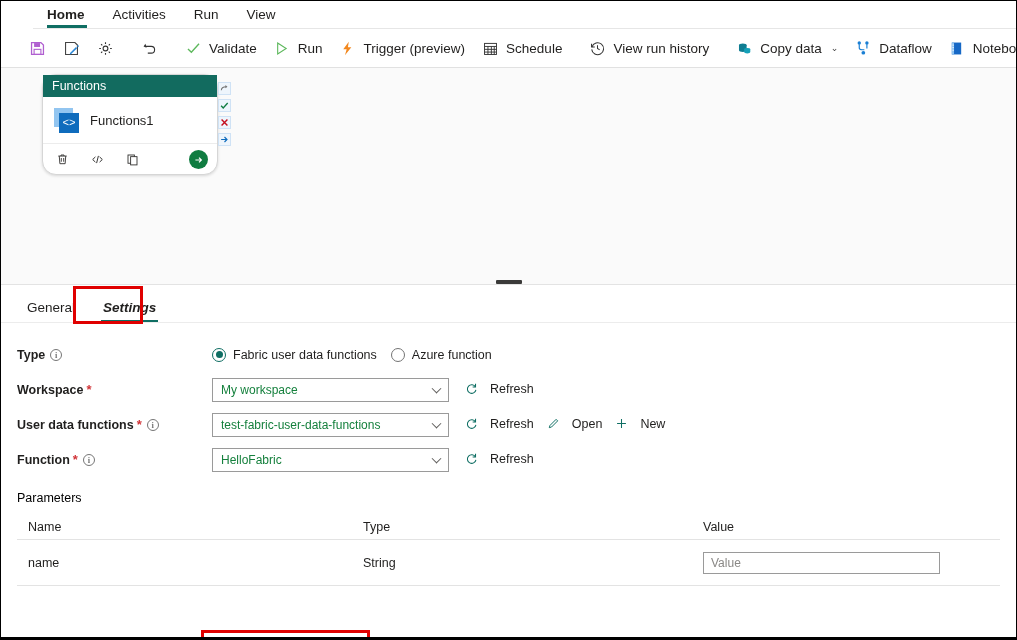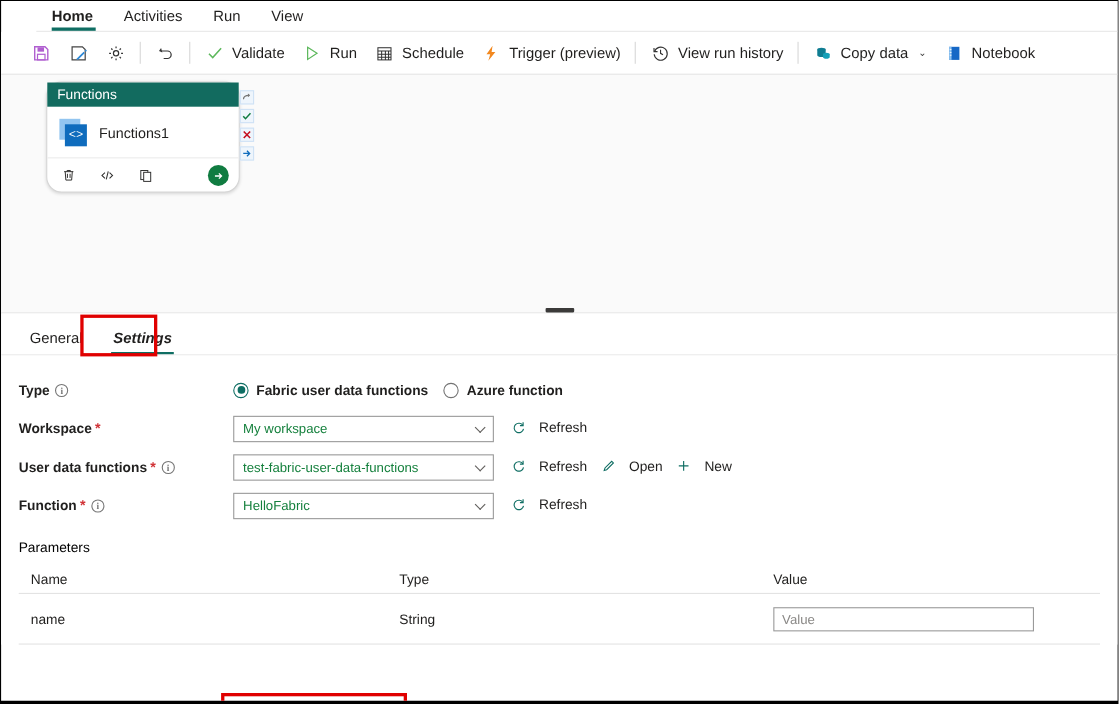--- a/index.html
+++ b/index.html
@@ -214,21 +214,21 @@
   .info {
     display: inline-flex; align-items: center; justify-content: center;
     width: 12px; height: 12px; border-radius: 50%;
     border: 1px solid #767676; color: #767676;
     font-size: 8.5px; font-weight: 700;
     font-family: "Liberation Serif", serif;
     margin-left: 2px;
   }
 
   .radio-wrap { display: flex; align-items: center; gap: 14px; }
-  .radio { display: flex; align-items: flex-end; gap: 7px; cursor: pointer; font-size: 12.5px; color: #201f1e; font-weight: bold; }
+  .radio { display: flex; align-items: flex-end; gap: 7px; cursor: pointer; font-size: 12.5px; color: #201f1e; }
   .rdot {
     width: 14px; height: 14px; border-radius: 50%;
     border: 1px solid #0f6e63;
     display: flex; align-items: center; justify-content: center;
     flex: none;
   }
   .rdot.on::after { content: ""; width: 7px; height: 7px; border-radius: 50%; background: #0f6e63; }
   .rdot.off { border-color: #737373; }
 
   .sel {
@@ -356,36 +356,36 @@
         <svg width="17" height="17" viewBox="0 0 20 20">
             <path d="M5.5 3.5l10 6.5-10 6.5z" fill="none" stroke="#5db85c" stroke-width="1.3"></path>
           </svg>
       </span>
       <span>Run</span>
     </div>
 
     <div class="cmd">
       <span class="ico">
         <svg width="17" height="17" viewBox="0 0 20 20">
+            <path d="M11.5 2l-6.5 9h4l-2 7 7.5-9.5h-4z" fill="#f2881f"></path>
+          </svg>
+      </span>
+      <span>Trigger (preview)</span>
+    </div>
+
+    <div class="cmd">
+      <span class="ico">
+        <svg width="17" height="17" viewBox="0 0 20 20">
             <g fill="none" stroke="#333" stroke-width="1.1">
               <rect x="3" y="4" width="14" height="13"></rect>
               <path d="M3 7.6h14M3 11h14M3 14.2h14M7 7.6V17M11 7.6V17M14.4 7.6V17"></path>
             </g>
           </svg>
       </span>
       <span>Schedule</span>
-    </div>
-
-    <div class="cmd">
-      <span class="ico">
-        <svg width="17" height="17" viewBox="0 0 20 20">
-            <path d="M11.5 2l-6.5 9h4l-2 7 7.5-9.5h-4z" fill="#f2881f"></path>
-          </svg>
-      </span>
-      <span>Trigger (preview)</span>
     </div>
 
     <div class="cmd-sep"></div>
 
     <div class="cmd">
       <span class="ico">
         <svg width="17" height="17" viewBox="0 0 20 20">
             <g fill="none" stroke="#333" stroke-width="1.2">
               <path d="M3.5 8.2A7 7 0 1 1 3.2 11"></path>
               <path d="M10 6.2V10l2.6 1.6"></path>
@@ -404,20 +404,34 @@
             <ellipse cx="8" cy="6" rx="4.5" ry="2" fill="#0f7d92"></ellipse>
             <path d="M3.5 6v6c0 1.1 2 2 4.5 2s4.5-.9 4.5-2V6z" fill="#0f7d92"></path>
             <ellipse cx="13.2" cy="11" rx="3.6" ry="1.7" fill="#15a0b8"></ellipse>
             <path d="M9.6 11v3.2c0 .9 1.6 1.7 3.6 1.7s3.6-.8 3.6-1.7V11z" fill="#15a0b8"></path>
           </svg>
       </span>
       <span>Copy data</span>
       <span class="chev">⌄</span>
     </div>
 
+    <div class="cmd">
+      <span class="ico">
+        <svg width="17" height="17" viewBox="0 0 20 20">
+            <g stroke="#1a7fd4" stroke-width="1.4" fill="none">
+              <path d="M5 5v4c0 2 2 2.5 4 2.5h2"></path>
+              <path d="M14 5v5"></path>
+            </g>
+            <circle cx="5" cy="3.6" r="2" fill="#1a7fd4"></circle>
+            <circle cx="14" cy="3.6" r="2" fill="#1a7fd4"></circle>
+            <circle cx="9.8" cy="15" r="2.2" fill="#1a7fd4"></circle>
+          </svg>
+      </span>
+      <span>Dataflow</span>
+    </div>
 
     <div class="cmd">
       <span class="ico">
         <svg width="17" height="17" viewBox="0 0 20 20">
             <rect x="4.5" y="3" width="11" height="14" fill="#1668c6"></rect>
             <rect x="4.5" y="3" width="2.6" height="14" fill="#8fc4f2"></rect>
             <g stroke="#ffffff" stroke-width="1">
               <path d="M5.2 6h1.8M5.2 9h1.8M5.2 12h1.8"></path>
             </g>
           </svg>

